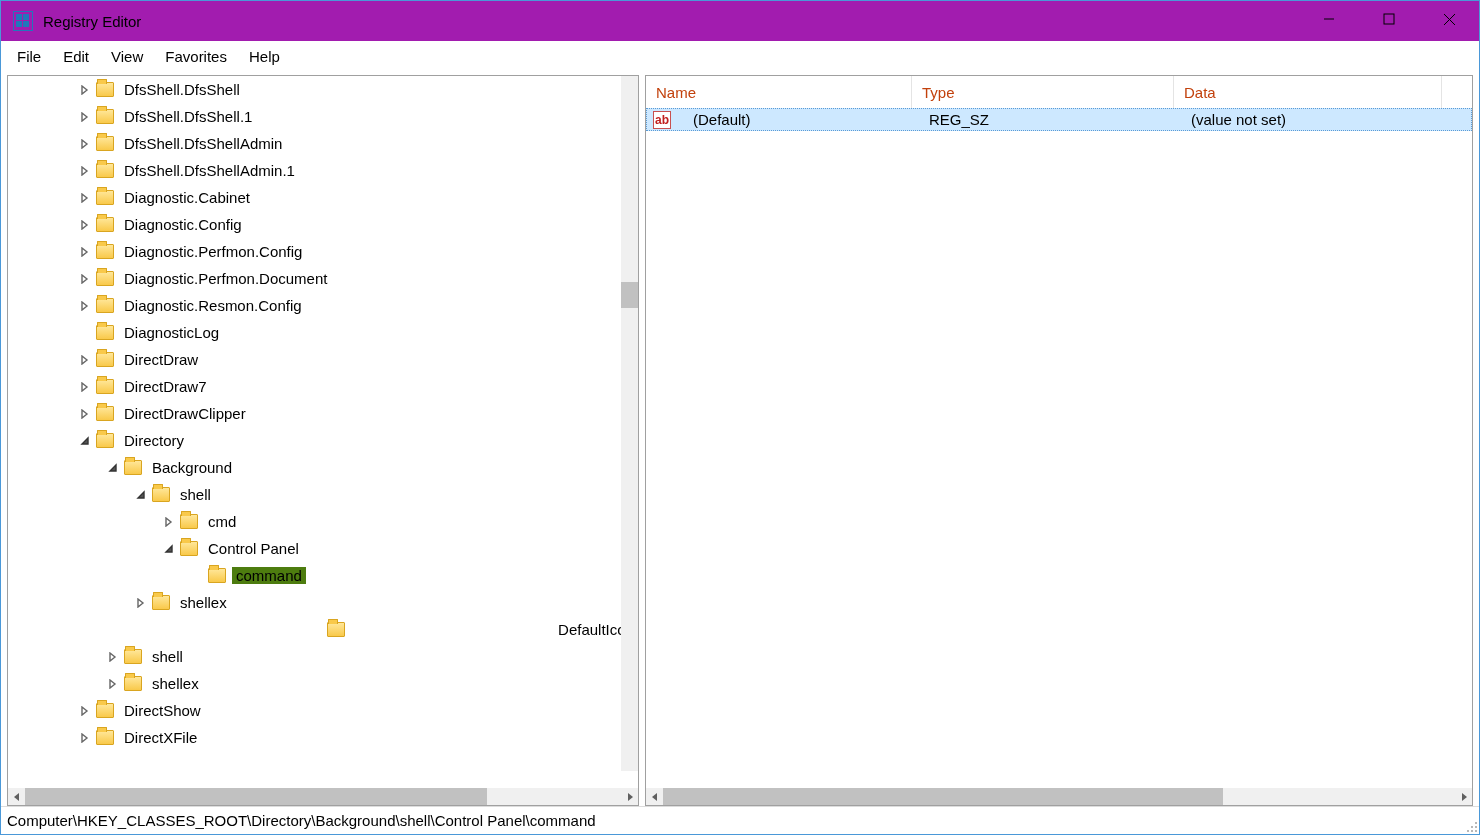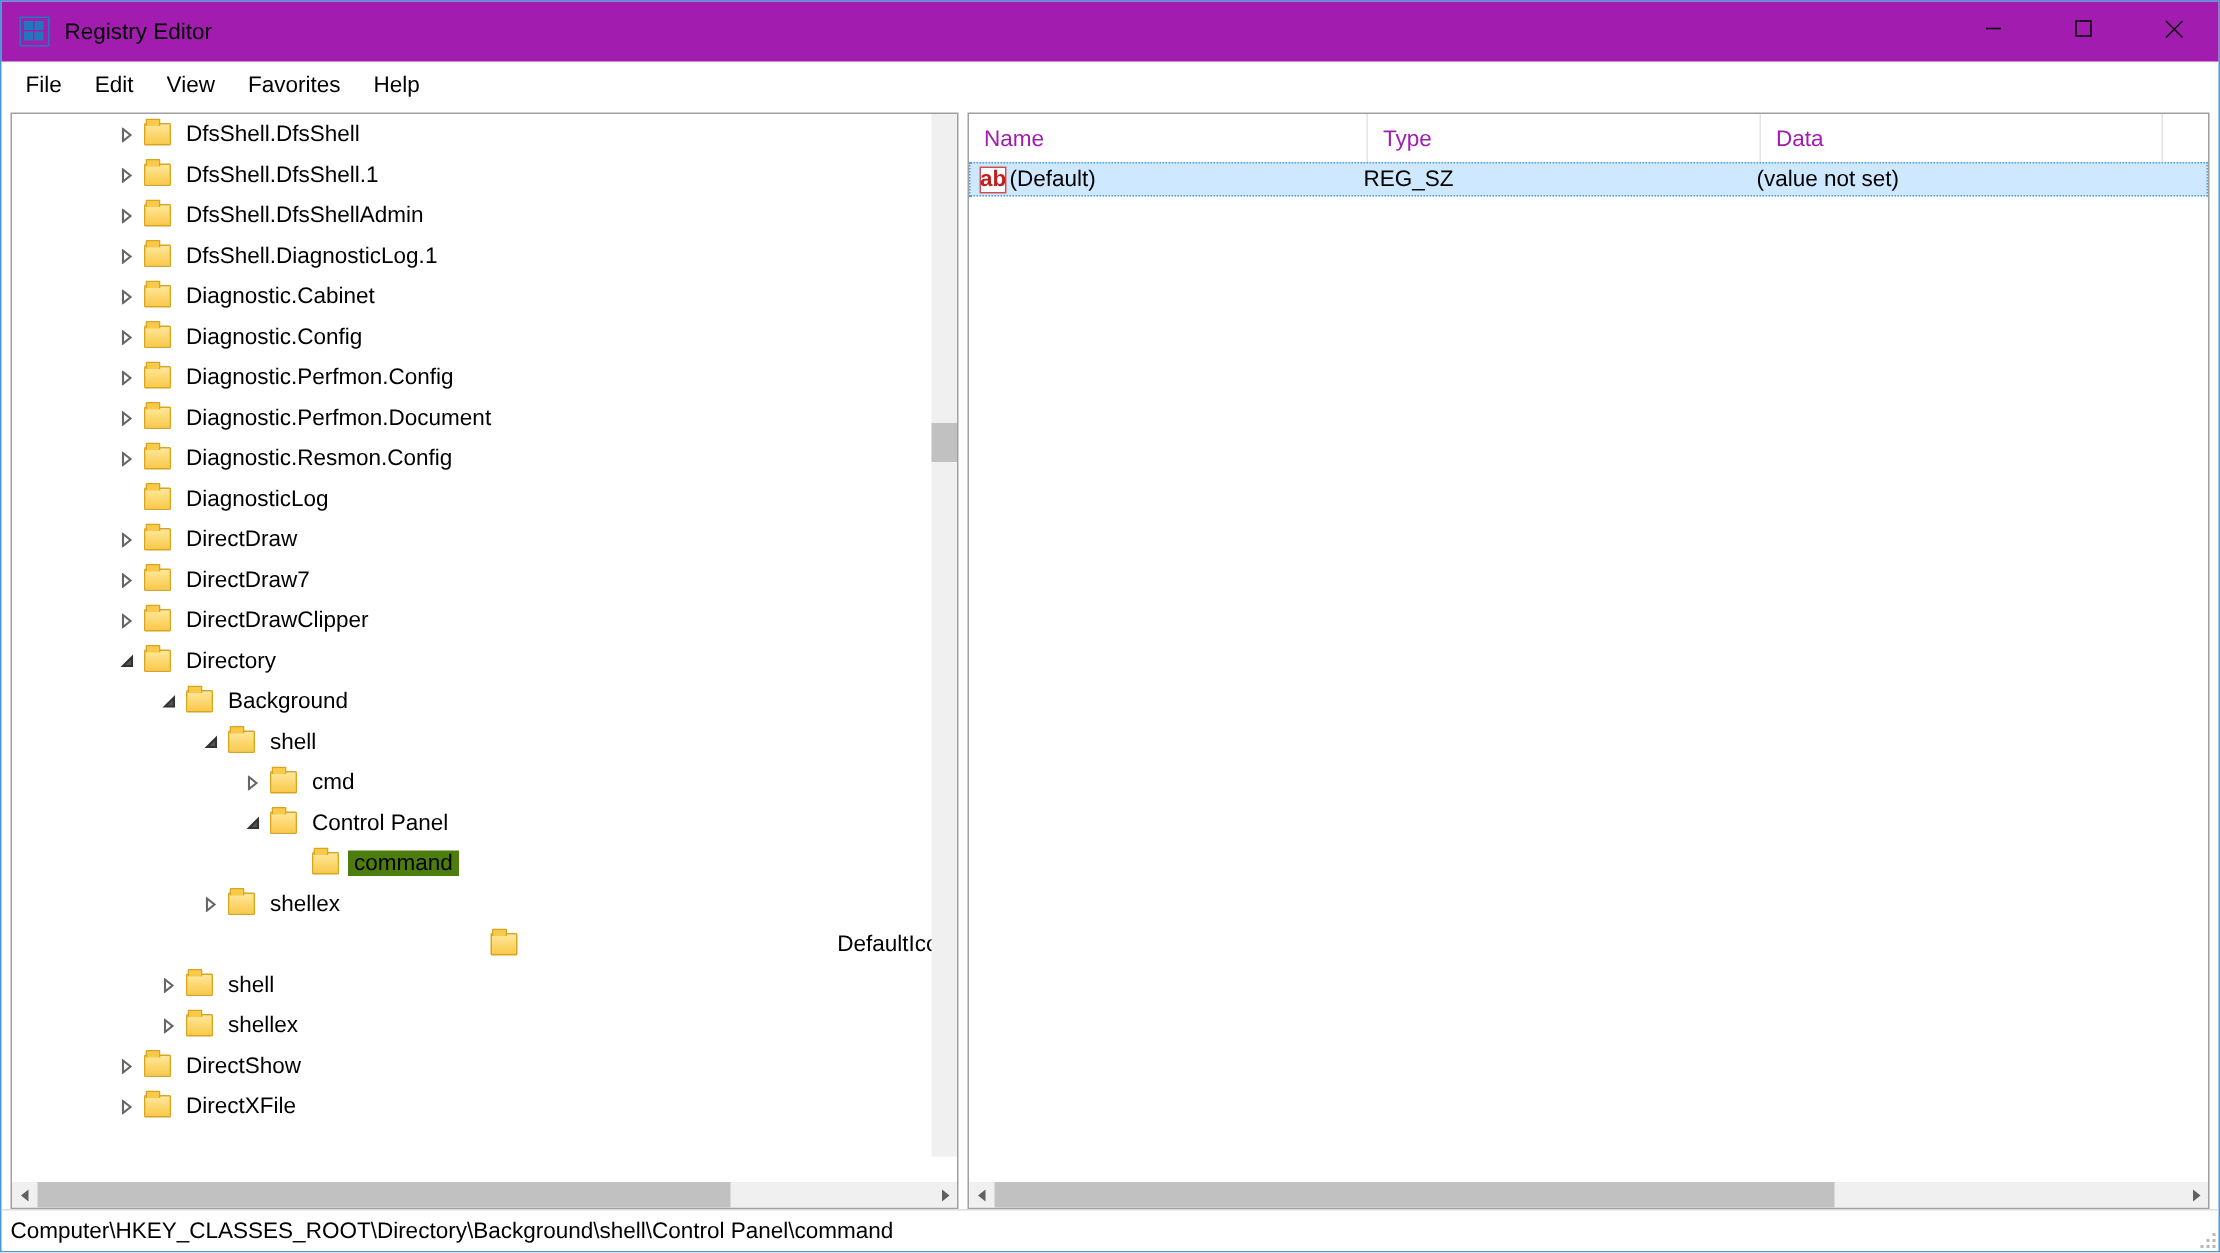--- a/index.html
+++ b/index.html
@@ -42,26 +42,26 @@
   
   .vscroll { position:absolute; right:0; top:0; bottom:17px; width:17px; background:#f0f0f0; }
   .vthumb { position:absolute; right:0; width:17px; background:#c1c1c1; }
   .hscroll-row { height:17px; background:#f0f0f0; display:flex; align-items:center; }
   .hscroll-row .arrow { width:17px; height:17px; display:flex; align-items:center; justify-content:center; }
   .hscroll-row .track { flex:1; position:relative; height:17px; }
   .hscroll-row .hthumb { position:absolute; left:0; top:0; height:17px; background:#c1c1c1; }
 
   
   .valueswrap { flex: 1; border: 1px solid #a0a0a0; margin: 2px 6px 0 3px; display: flex; flex-direction: column; }
-  .valhead { height: 32px; display: flex; align-items: center; font-size: 15px; color: #a21caf; }
+  .valhead { height: 32px; display: flex; align-items: center; font-size: 15px; color: #c2410c; }
   .valhead .col { padding: 0 10px; border-right: 1px solid #e4e4e4; height: 100%; display: flex; align-items: center; }
   .valrows { flex:1; position: relative; }
   .valrow { height: 23px; display:flex; align-items:center; font-size: 15px; }
   .valrow.selected { background: #cde8ff; border: 1px dotted #5a9bd5; }
-  .valrow .vicon { width:18px; height:18px; margin: 0 2px 0 6px; border:1px solid #c85050; background:#fff; display:flex; align-items:center; justify-content:center; font-size:15px; font-weight:bold; color:#c02020; }
+  .valrow .vicon { width:18px; height:18px; margin: 0 22px 0 6px; border:1px solid #c85050; background:#fff; display:flex; align-items:center; justify-content:center; font-size:12px; font-weight:bold; color:#c02020; }
   .valrow .cell { padding-right: 10px; }
 
   .values-hscroll { height:17px; background:#f0f0f0; display:flex; align-items:center; }
   .values-hscroll .arrow { width:17px; height:17px; display:flex; align-items:center; justify-content:center; }
   .values-hscroll .track { flex:1; position:relative; height:17px; }
   .values-hscroll .hthumb2 { position:absolute; left:0; top:0; height:17px; background:#c1c1c1; }
 
   
   .statusbar { height: 28px; border-top: 1px solid #dcdcdc; display: flex; align-items: center; padding: 0 6px; font-size: 15px; color: #000; }
   .grip { position:absolute; right:3px; bottom:3px; width:12px; height:12px; }
@@ -135,21 +135,21 @@
               <div class="folder"></div>
               <div class="label">DfsShell.DfsShellAdmin</div>
             </div>
             <div class="node" style="padding-left: 50px;">
               <div class="expander">
                 <svg width="10" height="10">
                   <path d="M2 1 L7 5 L2 9 Z"></path>
                 </svg>
               </div>
               <div class="folder"></div>
-              <div class="label">DfsShell.DiagnosticLog.1</div>
+              <div class="label">DfsShell.DfsShellAdmin.1</div>
             </div>
             <div class="node" style="padding-left: 50px;">
               <div class="expander">
                 <svg width="10" height="10">
                   <path d="M2 1 L7 5 L2 9 Z"></path>
                 </svg>
               </div>
               <div class="folder"></div>
               <div class="label">Diagnostic.Cabinet</div>
             </div>

